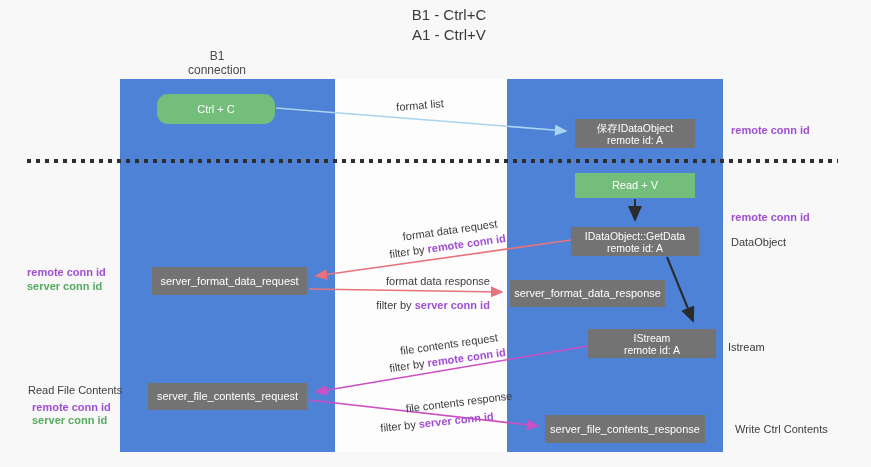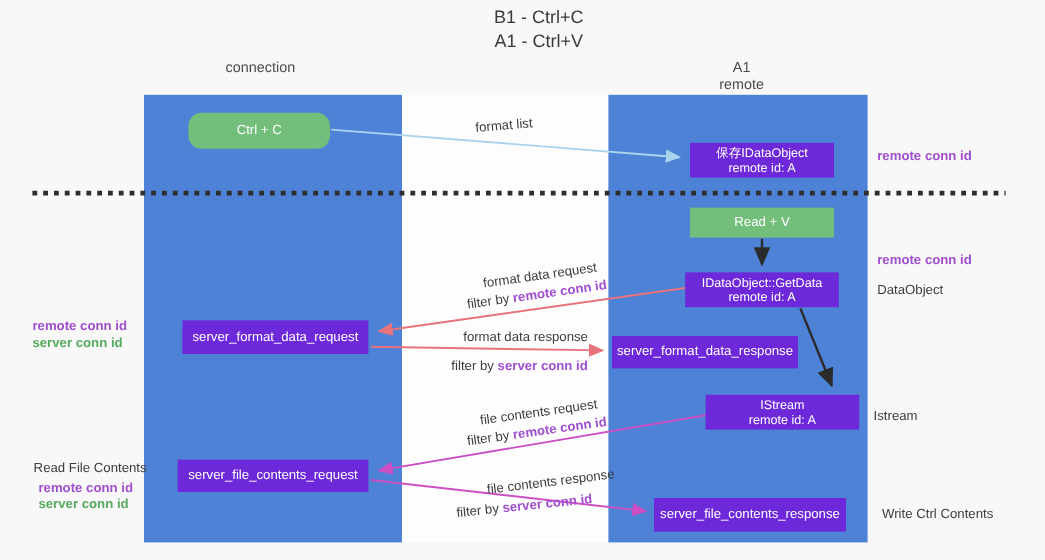--- a/index.html
+++ b/index.html
@@ -11,21 +11,21 @@
   .lifeline.right{left:507px;width:216px;}
   .title-block{position:absolute;left:349px;top:5px;width:200px;text-align:center;
     font-size:15px;line-height:20px;color:#3a3a3a;}
   .col-header{position:absolute;top:49px;width:140px;text-align:center;
     font-size:12px;line-height:14px;color:#4a4a4a;}
   .col-header.left{left:147px;}
   .col-header.right{left:548px;}
   .node{position:absolute;display:flex;flex-direction:column;align-items:center;justify-content:center;
     color:#fff;font-size:11px;line-height:13px;white-space:nowrap;text-align:center;}
   .node.green{background:#74be7c;}
-  .node.orange{background:#6d28d9;}
+  .node.orange{background:#737373;}
   .node.small{font-size:10.5px;line-height:12px;}
   .lbl{position:absolute;font-size:11px;color:#3d3d3d;white-space:nowrap;}
   .lbl.center{text-align:center;}
   .purple{color:#a14fd0;font-weight:bold;}
   .greenlbl{color:#55ab5e;font-weight:bold;}
   svg.overlay{position:absolute;left:0;top:0;width:871px;height:467px;pointer-events:none;}
 </style>
 </head>
 <body>
 
@@ -35,25 +35,22 @@
 
   <div class="lifeline left"></div>
   <div class="lifeline right"></div>
 
   <div class="title-block">
     <div>B1 - Ctrl+C</div>
     <div>A1 - Ctrl+V</div>
   </div>
 
   <div class="col-header left">
+    <div>B1</div>
     <div>connection</div>
-  </div>
-  <div class="col-header right">
-    <div>A1</div>
-    <div>remote</div>
   </div>
 
   <svg class="overlay">
     <defs>
       <marker id="m-blue" markerWidth="9" markerHeight="8" refX="7" refY="3.5" orient="auto">
         <path d="M0,0 L8,3.5 L0,7 z" fill="#a9d3ee"></path>
       </marker>
       <marker id="m-black" markerWidth="9" markerHeight="8" refX="7" refY="3.5" orient="auto">
         <path d="M0,0 L8,3.5 L0,7 z" fill="#2b2b2b"></path>
       </marker>

